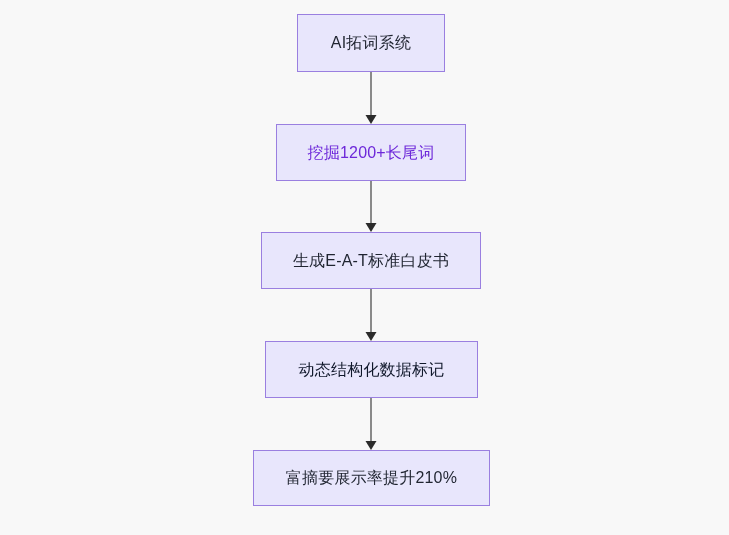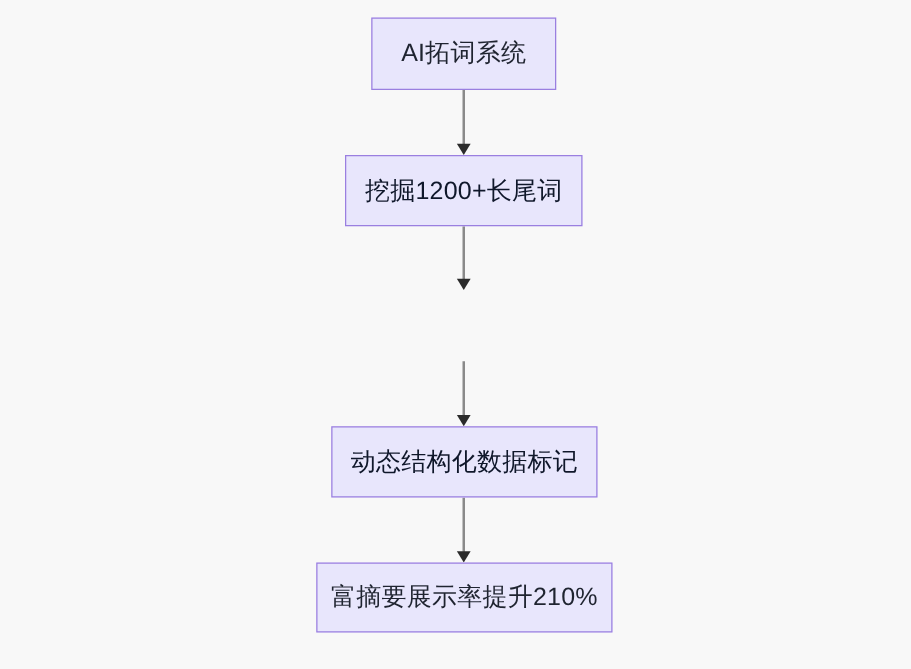--- a/index.html
+++ b/index.html
@@ -22,21 +22,21 @@
   .node {
     position: absolute;
     box-sizing: border-box;
     background: #e8e6fc;
     border: 1.4px solid #9a7fe0;
     display: flex;
     align-items: center;
     justify-content: center;
     text-align: center;
     color: #1f2430;
-    font-size: 20px;
+    font-size: 16px;
     line-height: 1.2;
     letter-spacing: 0.2px;
     white-space: nowrap;
   }
   .edge-svg {
     position: absolute;
     left: 0;
     top: 0;
     width: 729px;
     height: 535px;
@@ -73,22 +73,25 @@
       </g>
       <g>
         <line x1="371" y1="398" x2="371" y2="443" class="edge-line" stroke="#8a8a8a"></line>
         <polygon points="365.5,441 376.5,441 371,450" class="edge-head" fill="#2b2b2b"></polygon>
       </g>
     </svg>
 
   <div class="node" style="left: 297px; top: 14px; width: 148px; height: 58px; background: rgb(232, 230, 252); border-color: rgb(154, 127, 224); color: rgb(31, 36, 48);">
     <span>AI拓词系统</span>
   </div>
-  <div class="node" style="left: 276px; top: 124px; width: 190px; height: 57px; background: rgb(232, 230, 252); border-color: rgb(154, 127, 224); color: #0f172a;">
+  <div class="node" style="left: 276px; top: 124px; width: 190px; height: 57px; background: rgb(232, 230, 252); border-color: rgb(154, 127, 224); color: #6d28d9;">
     <span>挖掘1200+长尾词</span>
+  </div>
+  <div class="node" style="left: 261px; top: 232px; width: 220px; height: 57px; background: rgb(232, 230, 252); border-color: rgb(154, 127, 224); color: rgb(31, 36, 48);">
+    <span>生成E-A-T标准白皮书</span>
   </div>
   <div class="node" style="left: 265px; top: 341px; width: 213px; height: 57px; background: rgb(232, 230, 252); border-color: rgb(154, 127, 224); color: #0f172a;">
     <span>动态结构化数据标记</span>
   </div>
   <div class="node" style="left: 253px; top: 450px; width: 237px; height: 56px; background: rgb(232, 230, 252); border-color: rgb(154, 127, 224); color: rgb(31, 36, 48); justify-content: center;">
     <span>富摘要展示率提升210%</span>
   </div>
 
 </div>
 

